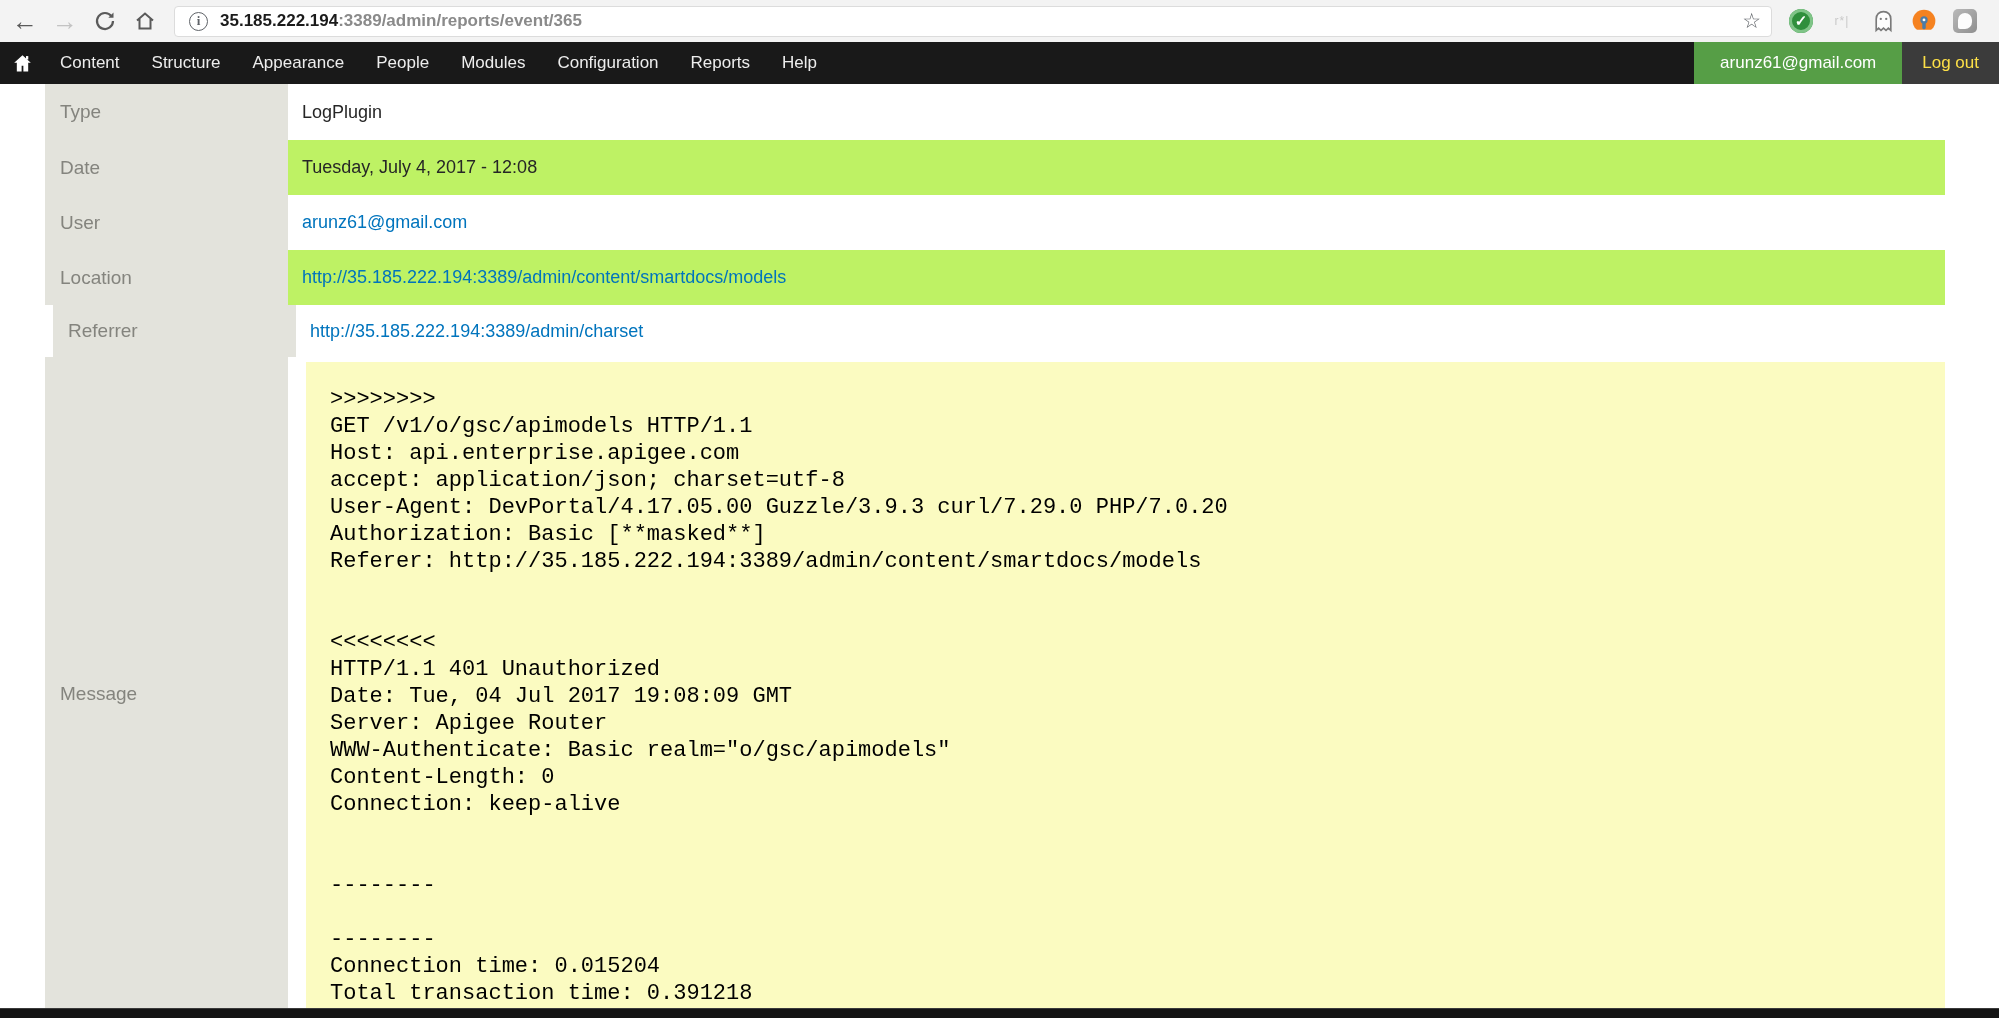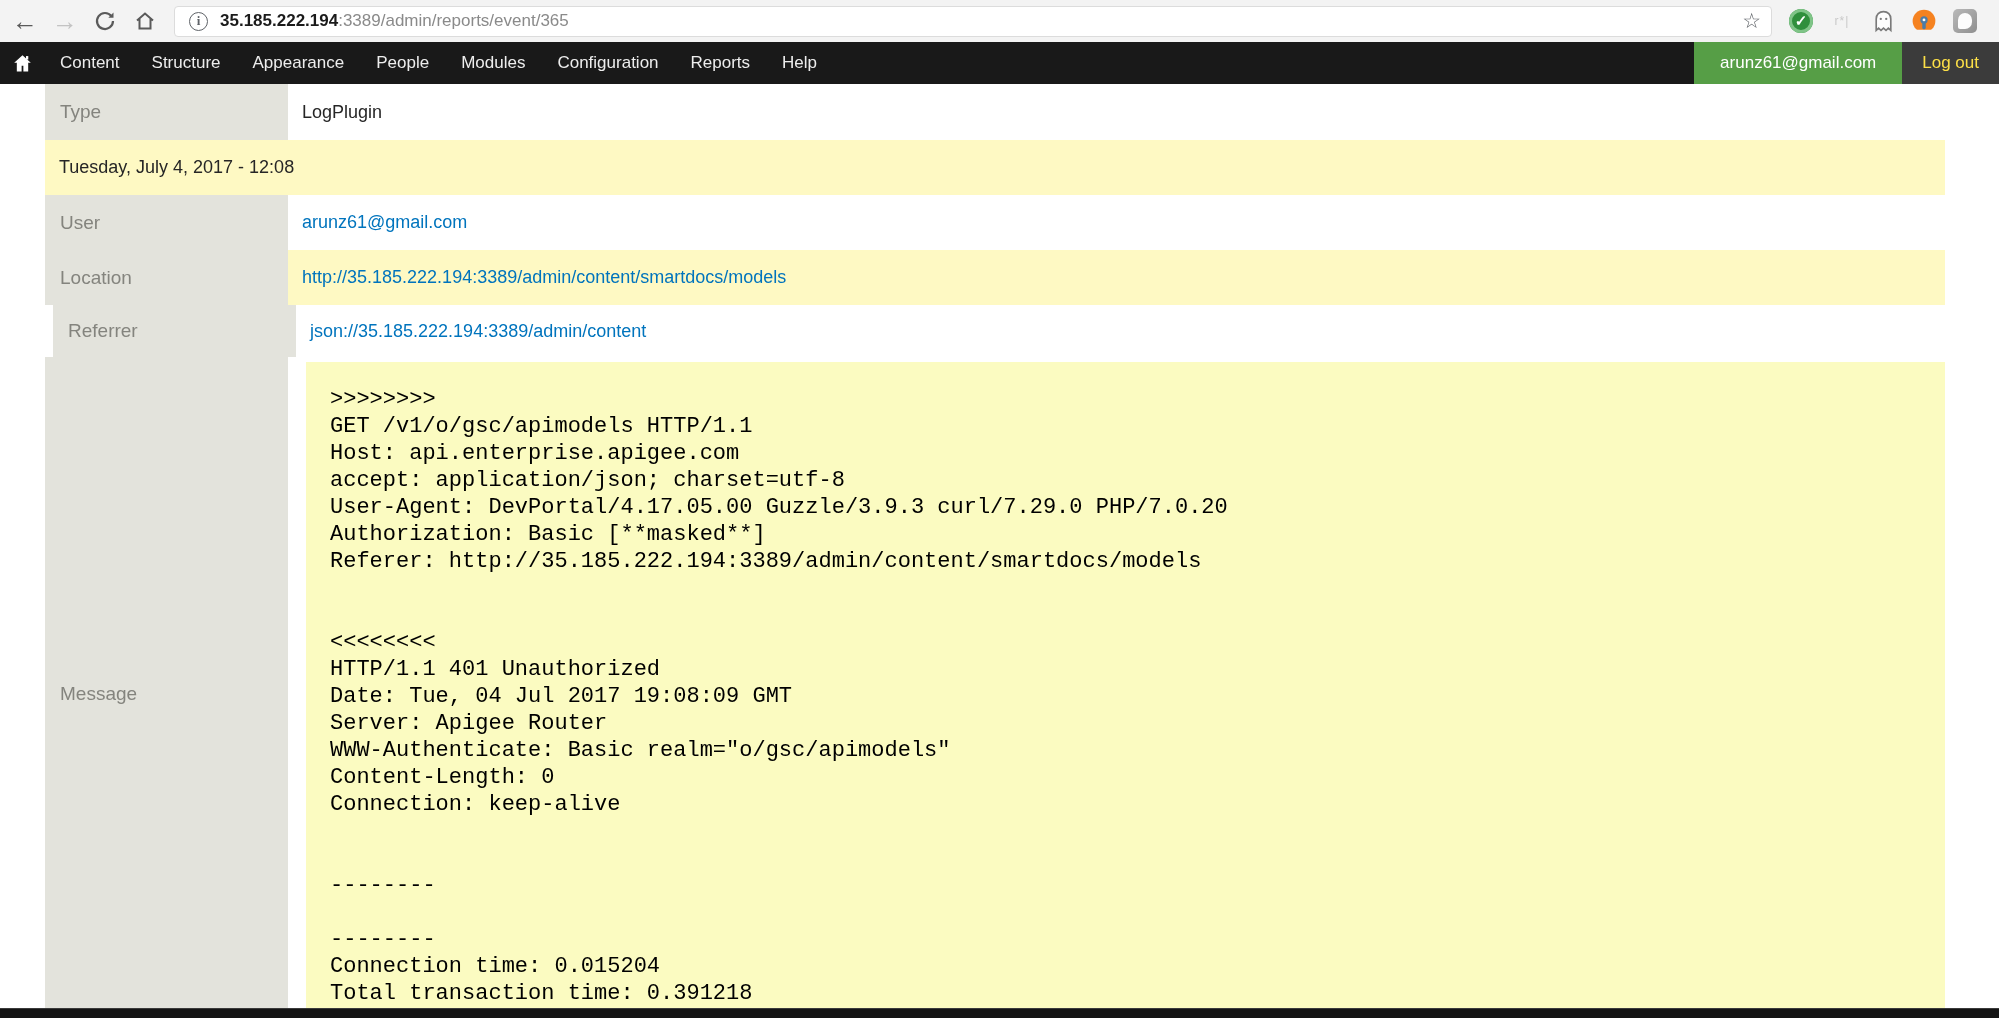--- a/index.html
+++ b/index.html
@@ -14,21 +14,21 @@
              margin-left:10px; font-size:26px; color:#5a5a5a; flex:0 0 auto; }
   .nav-btn.disabled { color:#c3c3c3; }
   .omnibox { position:relative; margin-left:14px; width:1598px; height:31px; background:#fff;
              border:1px solid #dcdcdc; border-radius:4px; display:flex; align-items:center;
              padding:0 14px; flex:0 0 auto; }
   .info-icon { width:19px; height:19px; border:1.5px solid #5f6368; border-radius:50%;
                color:#5f6368; font-size:13px; line-height:16px; text-align:center;
                font-weight:700; flex:0 0 auto; font-family:"Liberation Serif", serif; }
   .url-text { margin-left:12px; font-size:17px; white-space:nowrap; overflow:hidden; }
   .url-host { color:#1b1b1b; font-weight:700; }
-  .url-path { color:#8a8a8a; font-weight:400; }
+  .url-path { color:#8a8a8a; font-weight:700; }
   .star-icon { position:absolute; right:10px; top:2px; font-size:21px; color:#5f6368; }
   .ext-area { display:flex; align-items:center; margin-left:16px; gap:15px; }
   .ext-icon { width:26px; height:26px; display:flex; align-items:center; justify-content:center; flex:0 0 auto; }
   .green-check { width:24px; height:24px; border-radius:50%; background:#2f8f3c;
                  box-shadow:inset 0 0 0 3px #7fc487; color:#fff; font-size:15px; font-weight:700;
                  display:flex; align-items:center; justify-content:center; }
   .mini-ext { color:#c9c9c9; font-size:12px; letter-spacing:1px; }
   .screenshot-ext { width:24px; height:24px; border-radius:5px;
                     background:linear-gradient(135deg,#b9b9b9,#8f8f8f); position:relative; }
   .screenshot-ext::after { content:""; position:absolute; left:5px; top:4px; width:14px; height:16px;
@@ -52,21 +52,21 @@
   .row { display:flex; flex:0 0 auto; }
   .row-type     { height:56px; }
   .row-date     { height:55px; }
   .row-user     { height:55px; }
   .row-location { height:55px; }
   .row-referrer { height:52px;padding-left:8px; }
   .row-message  { flex:1 1 auto; }
   .label-cell { width:243px; flex:0 0 auto; background:#e3e3dc; color:#84847e; font-size:19px;
                 display:flex; align-items:center; padding-left:15px; }
   .value-cell { flex:1; display:flex; align-items:center; padding-left:14px; font-size:18px; color:#262626; }
-  .stripe .value-cell { background:#fef9c3; }
+  .stripe .value-cell { background:#bef264; }
   .value-cell a { color:#0074bd; text-decoration:none; font-size:18px; }
   .row-message .value-cell { align-items:stretch; padding:5px 0 0 18px; }
   .msg-pre { background:#fbfbc1; width:100%; height:100%; padding:24px 24px;
              font-family:"Liberation Mono", monospace; font-size:22px; line-height:27px;
              color:#000; white-space:pre; overflow:hidden; }
 
   
   .bottom-bar { position:absolute; left:0; bottom:0; width:1999px; height:10px;
                 background:#141414; border-top:1px solid #3a3a3a; }
 
@@ -154,20 +154,21 @@
     <div class="log-table">
 
       <div class="row row-type">
         <div class="label-cell">Type</div>
         <div class="value-cell">
             <span>LogPlugin</span>
           </div>
       </div>
 
       <div class="row row-date stripe">
+        <div class="label-cell">Date</div>
         <div class="value-cell">
             <span>Tuesday, July 4, 2017 - 12:08</span>
           </div>
       </div>
 
       <div class="row row-user">
         <div class="label-cell">User</div>
         <div class="value-cell">
             <a href="#">arunz61@gmail.com</a>
           </div>
@@ -176,21 +177,21 @@
       <div class="row row-location stripe">
         <div class="label-cell">Location</div>
         <div class="value-cell">
             <a href="#">http://35.185.222.194:3389/admin/content/smartdocs/models</a>
           </div>
       </div>
 
       <div class="row row-referrer">
         <div class="label-cell">Referrer</div>
         <div class="value-cell">
-            <a href="#">json://35.185.222.194:3389/admin/content</a>
+            <a href="#">http://35.185.222.194:3389/admin/charset</a>
           </div>
       </div>
 
       <div class="row row-message">
         <div class="label-cell">Message</div>
         <div class="value-cell">
           <pre class="msg-pre">&gt;&gt;&gt;&gt;&gt;&gt;&gt;&gt;
 GET /v1/o/gsc/apimodels HTTP/1.1
 Host: api.enterprise.apigee.com
 accept: application/json; charset=utf-8

